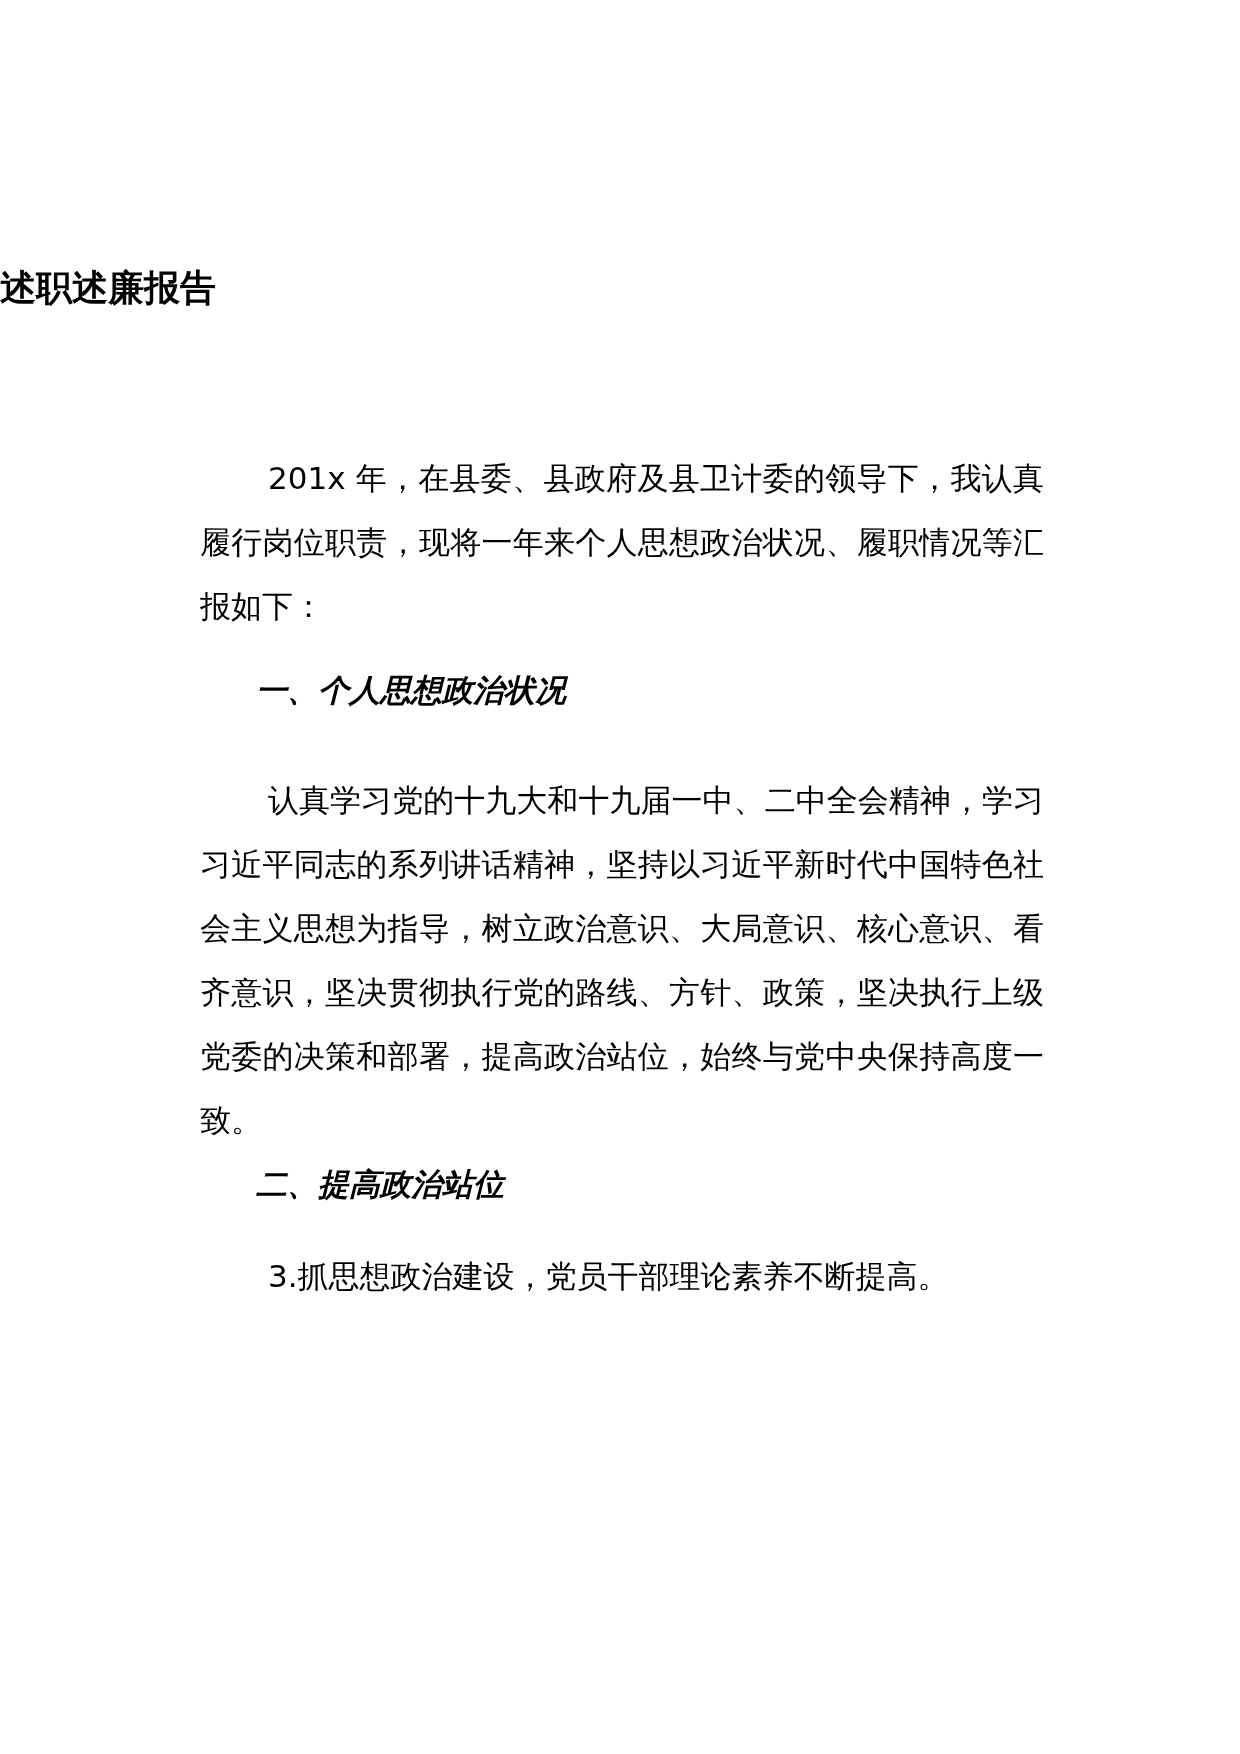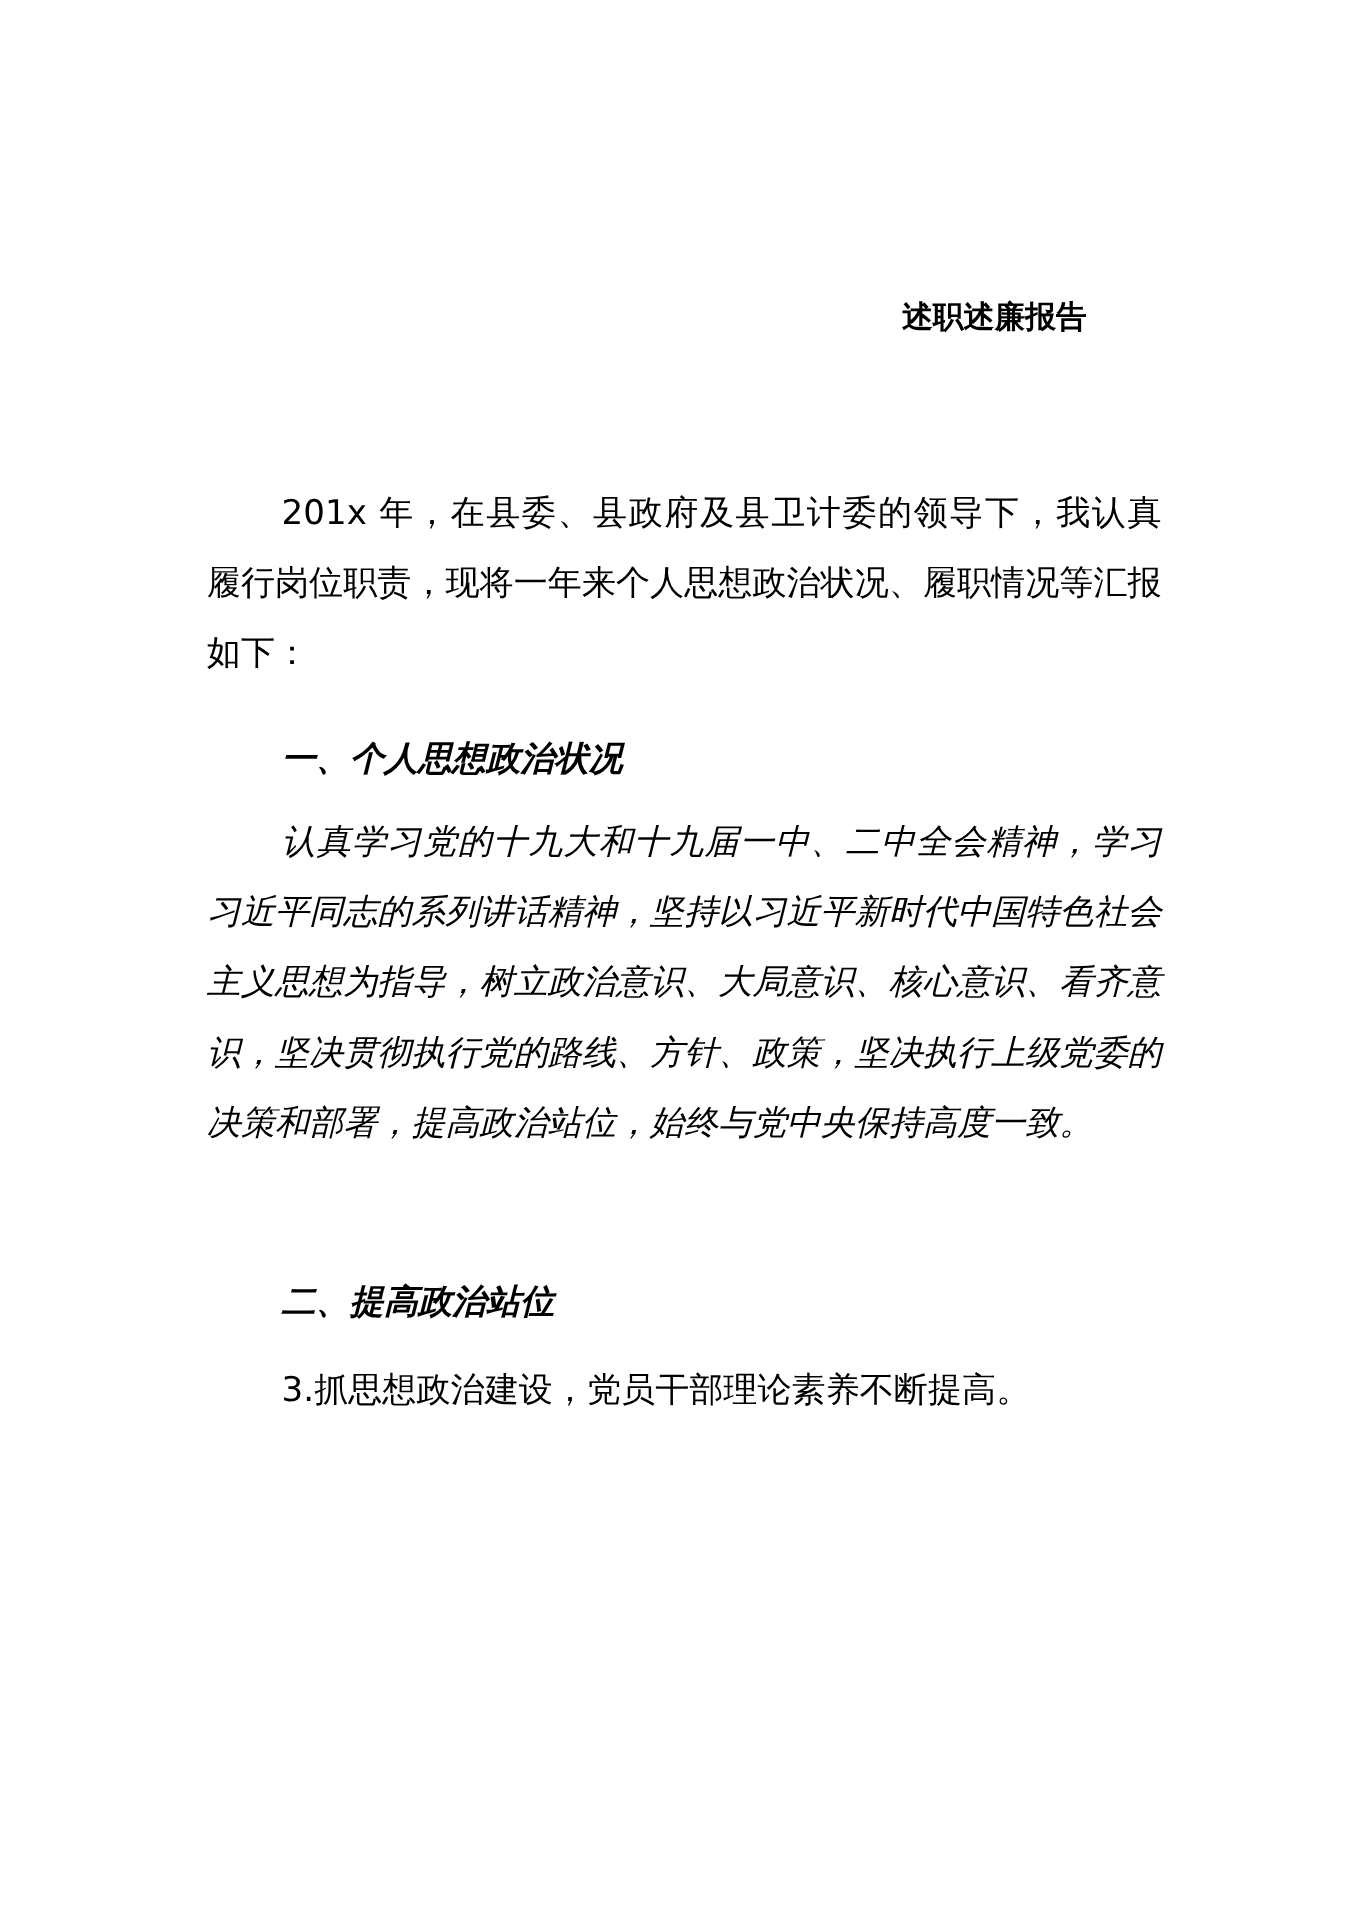--- a/index.html
+++ b/index.html
@@ -1,25 +1,25 @@
 <!DOCTYPE html>
 <html><head>
   <meta charset="utf-8">
   <style>
     html, body { margin: 0; padding: 0; background: #ffffff; }
     body { width: 1240px; height: 1754px; position: relative; overflow: hidden;
       font-family: "DejaVu Sans", sans-serif; color: #000; }
-    .title { position: absolute; top: 258px; left: 0; width: 988px; text-align: right;
-      font-size: 28px; font-weight: bold; letter-spacing: 0px; line-height: 60px; }
+    .title { position: absolute; top: 258px; left: 0; width: 988px; text-align: left;
+      font-size: 36px; font-weight: bold; letter-spacing: 0px; line-height: 60px; }
     .body { position: absolute; left: 188px; width: 868px; font-size: 31px; line-height: 64px; }
-    .p { margin: 0; text-indent: 68px; text-align: justify; }
+    .p { margin: 12px; text-indent: 68px; text-align: justify; }
     .h { font-weight: bold; text-indent: 68px; margin: 0; font-style: italic; }
     #p1 { top: 434px; }
     #h1 { top: 658px; }
-    #p2 { top: 733px; font-style: italic; }
+    #p2 { top: 756px; }
     #h2 { top: 1152px; }
     #p3 { top: 1232px; }
   </style>
 </head>
 <body>
 
 <div>
   <div class="title">述职述廉报告</div>
 
   <div class="body" id="p1">

